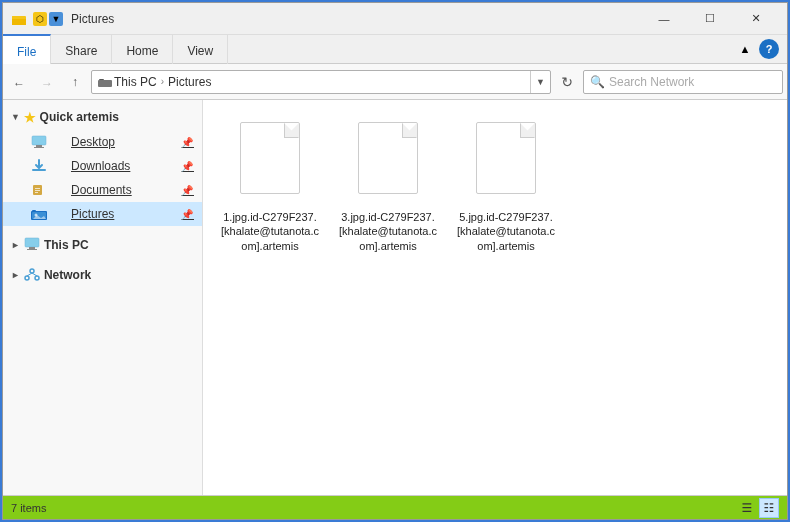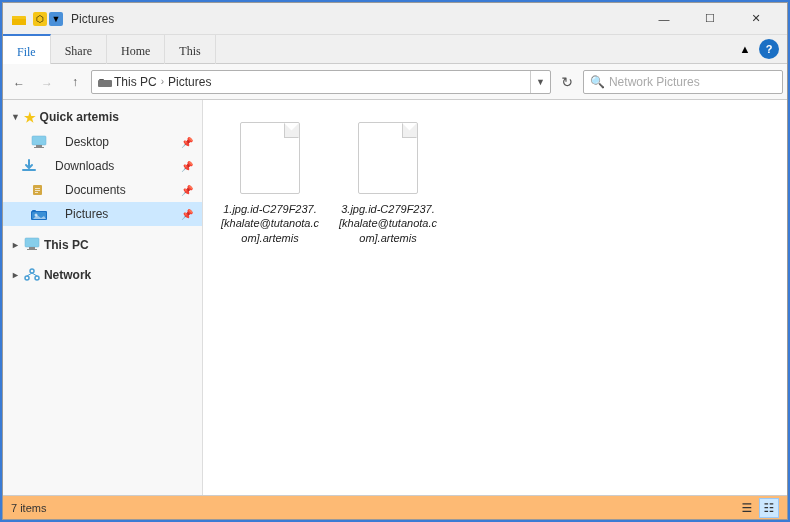--- a/index.html
+++ b/index.html
@@ -87,21 +87,20 @@
       height: 28px;
     }
     .ribbon-tab {
       padding: 16px 14px;
       display: flex;
       align-items: center;
       font-size: 12px;
       cursor: pointer;
       color: #333;
       border-right: 1px solid #ddd;
-      font-family: Liberation Serif, serif;
     }
     .ribbon-tab.active {
       background: #fff;
       border-bottom: 2px solid #fff;
       border-top: 2px solid #3a7bd5;
       color: #1a6fc4;
       margin-top: -1px;
     }
     .ribbon-right {
       margin-left: auto;
@@ -199,24 +198,25 @@
       border-right: 1px solid #ddd;
       overflow-y: auto;
       padding: 4px 0;
       flex-shrink: 0;
     }
     .sidebar-item {
       height: 24px;
       display: flex;
       align-items: center;
       padding-left: 16px;
-      gap: 18px;
+      gap: 24px;
       cursor: pointer;
       font-size: 12px;
       color: #333;
+      text-decoration: underline;
     }
     .sidebar-item.selected { background: #cce8ff; }
     .sidebar-icon {
       width: 16px;
       height: 16px;
       display: flex;
       align-items: center;
       justify-content: center;
       flex-shrink: 0;
     }
@@ -301,28 +301,27 @@
       border-bottom: 14px solid #f0f0f0;
     }
 
     .file-label {
       font-size: 11px;
       text-align: center;
       color: #222;
       line-height: 1.3;
       max-width: 100px;
       word-break: break-all;
-      margin-top: 4px;
-      font-style: italic;
+      margin-top: 12px;
     }
 
     
     .status-bar {
       height: 24px;
-      background: #fdba74;
+      background: #84cc16;
       border-top: 1px solid #ccc;
       display: flex;
       align-items: center;
       padding: 4px 8px;
       font-size: 11px;
       color: #333;
     }
     .status-right {
       margin-left: auto;
       display: flex;
@@ -375,21 +374,21 @@
       <div class="win-ctrl">☐</div>
       <div class="win-ctrl close">✕</div>
     </div>
   </div>
 
   <div class="ribbon">
     <div class="ribbon-tabs">
       <div class="ribbon-tab active">File</div>
       <div class="ribbon-tab">Share</div>
       <div class="ribbon-tab">Home</div>
-      <div class="ribbon-tab">This</div>
+      <div class="ribbon-tab">View</div>
       <div class="ribbon-right">
         <div class="ribbon-expand-btn">▲</div>
         <div class="ribbon-help-btn">?</div>
       </div>
     </div>
   </div>
 
   <div class="address-bar">
     <div class="nav-btn">←</div>
     <div class="nav-btn disabled">→</div>
@@ -407,21 +406,21 @@
         <span style="color:#888;font-size:10px;">›</span>
         <span>Pictures</span>
       </div>
       <div class="address-dropdown">▼</div>
     </div>
 
     <div class="address-refresh">↻</div>
 
     <div class="search-box">
       <span style="color:#888;font-size:12px;">🔍</span>
-      <span style="color:#aaa;">Network Pictures</span>
+      <span style="color:#aaa;">Search Network</span>
     </div>
   </div>
 
   <div class="main-area">
 
     <div class="sidebar">
 
       <div class="sidebar-section-header">
         <span class="expand-arrow">▼</span>
         <span style="color:#f5c518;font-size:13px;">★</span>
@@ -433,21 +432,21 @@
           <svg width="16" height="14" viewBox="0 0 16 14">
             <rect x="1" y="1" width="14" height="9" rx="1" fill="#87ceeb" stroke="#6ab0d4" stroke-width="0.5"></rect>
             <rect x="5" y="10" width="6" height="2" fill="#888"></rect>
             <rect x="3" y="12" width="10" height="1" fill="#888"></rect>
           </svg>
         </span>
         <span>Desktop</span>
         <span class="sidebar-pin">📌</span>
       </div>
 
-      <div class="sidebar-item" style="padding-left:18px;">
+      <div class="sidebar-item" style="padding-left:28px;">
         <span class="sidebar-icon">
           <svg width="16" height="14" viewBox="0 0 16 14">
             <path d="M8 1 v7 M5 6 l3 3 3-3" stroke="#4a9fd5" stroke-width="2" fill="none" stroke-linecap="round"></path>
             <rect x="1" y="10" width="14" height="2" rx="1" fill="#4a9fd5"></rect>
           </svg>
         </span>
         <span>Downloads</span>
         <span class="sidebar-pin">📌</span>
       </div>
 
@@ -516,20 +515,26 @@
 
 
 
       <div class="file-item">
         <div class="file-icon-area">
           <div class="generic-file-icon"></div>
         </div>
         <div class="file-label">3.jpg.id-C279F237.[khalate@tutanota.com].artemis</div>
       </div>
 
+      <div class="file-item">
+        <div class="file-icon-area">
+          <div class="generic-file-icon"></div>
+        </div>
+        <div class="file-label">5.jpg.id-C279F237.[khalate@tutanota.com].artemis</div>
+      </div>
 
 
 
     </div>
   </div>
 
   <div class="status-bar">
     <span>7 items</span>
     <div class="status-right">
       <div class="view-btn">☰</div>

